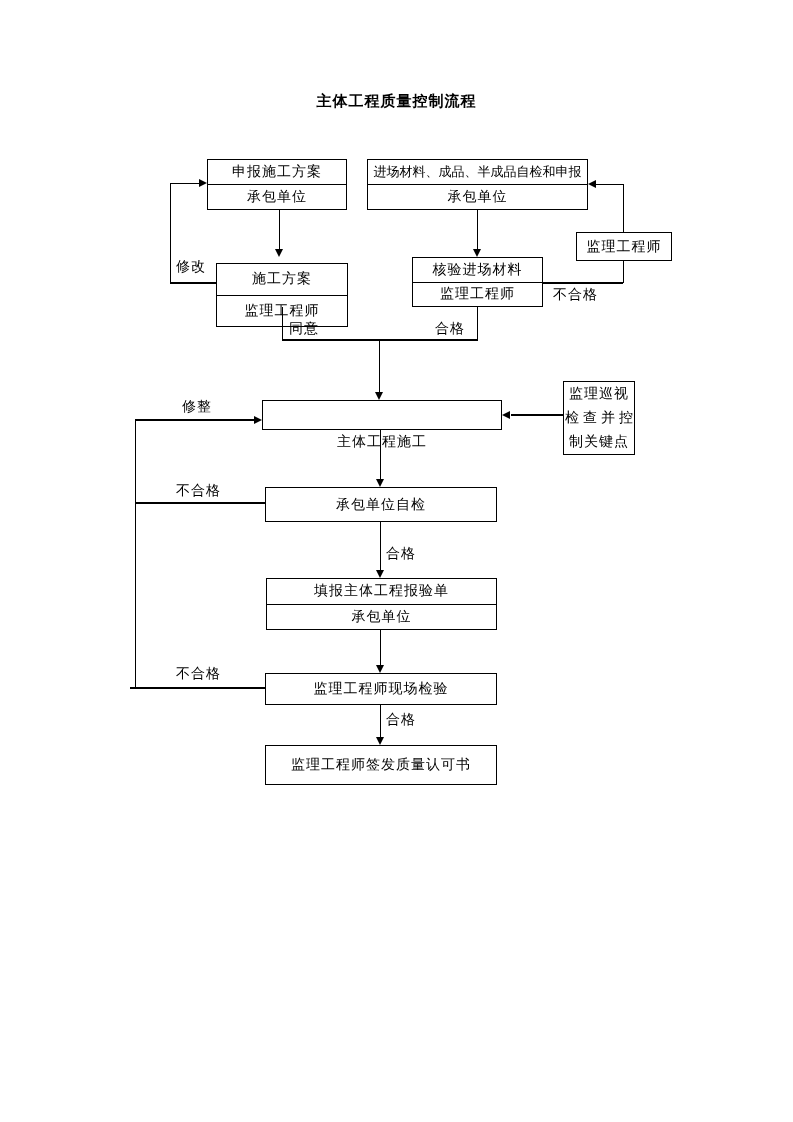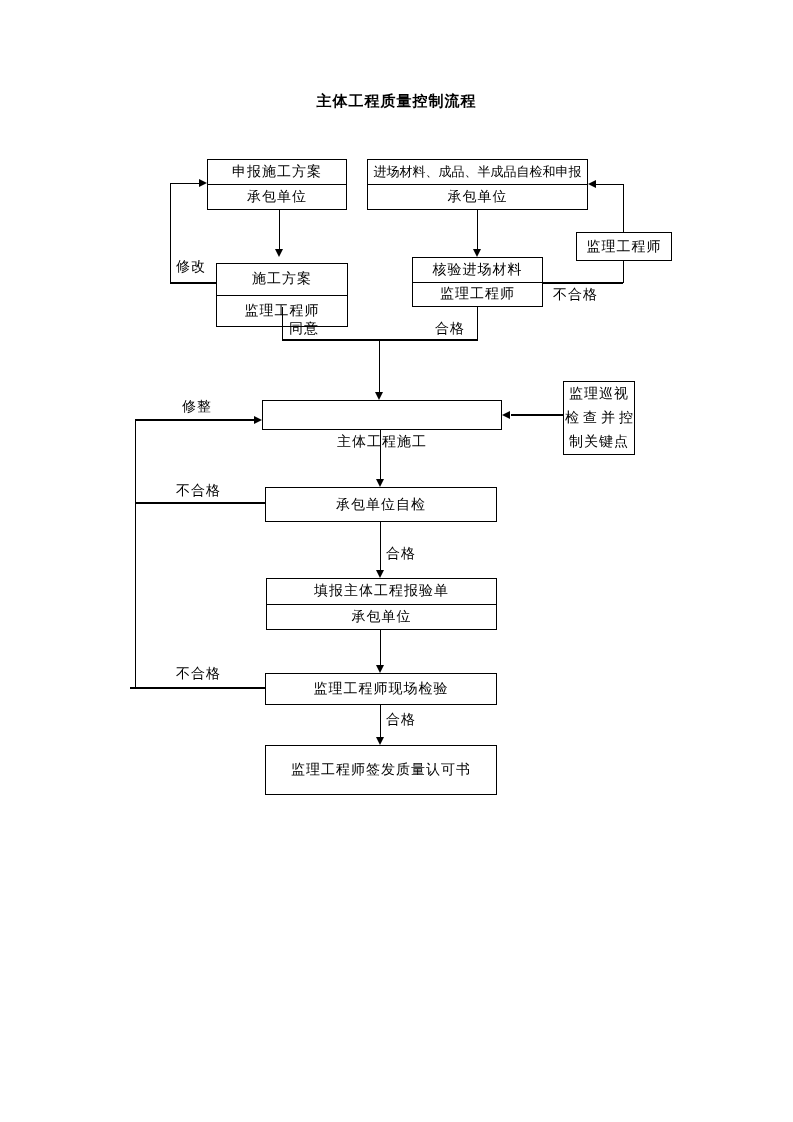--- a/index.html
+++ b/index.html
@@ -91,21 +91,21 @@
 
   <div class="node" style="left:266px;top:578px;width:231px;height:52px;">
     <div class="row divided">填报主体工程报验单</div>
     <div class="row">承包单位</div>
   </div>
 
   <div class="node" style="left:265px;top:673px;width:232px;height:32px;">
     <div class="single" style="flex:1;">监理工程师现场检验</div>
   </div>
 
-  <div class="node" style="left:265px;top:745px;width:232px;height:50px;">
+  <div class="node" style="left:265px;top:745px;width:232px;height:40px;">
     <div class="single" style="flex:1;">监理工程师签发质量认可书</div>
   </div>
 
   <div class="vline" style="left:278.5px;top:210px;height:40px;"></div>
   <div class="arr arr-down" style="left:275px;top:249px;"></div>
 
   <div class="vline" style="left:476.5px;top:210px;height:40px;"></div>
   <div class="arr arr-down" style="left:473px;top:249px;"></div>
 
   <div class="hline" style="left:170px;top:282px;width:46px;"></div>

